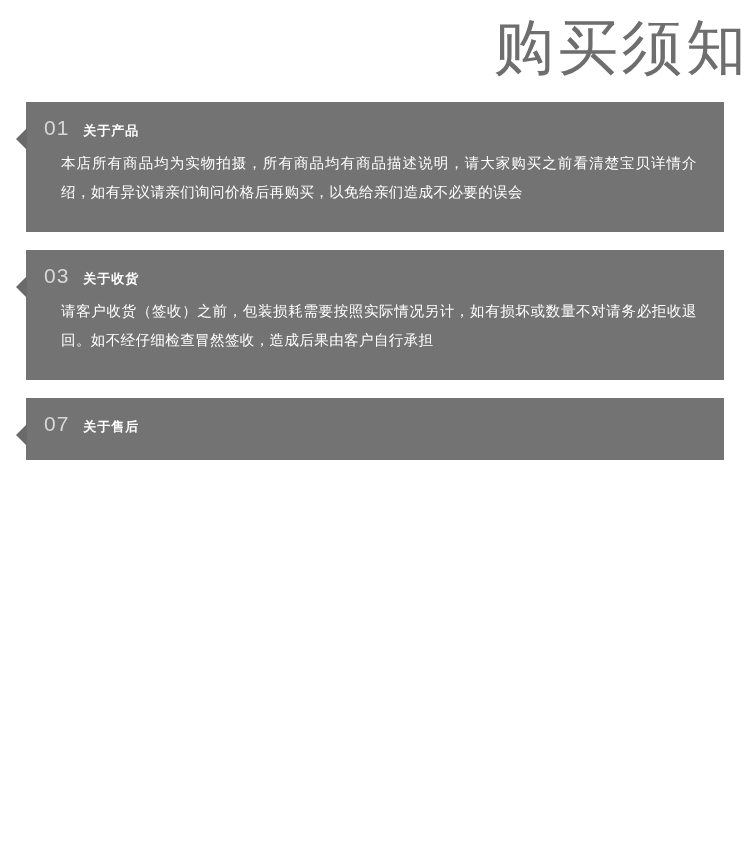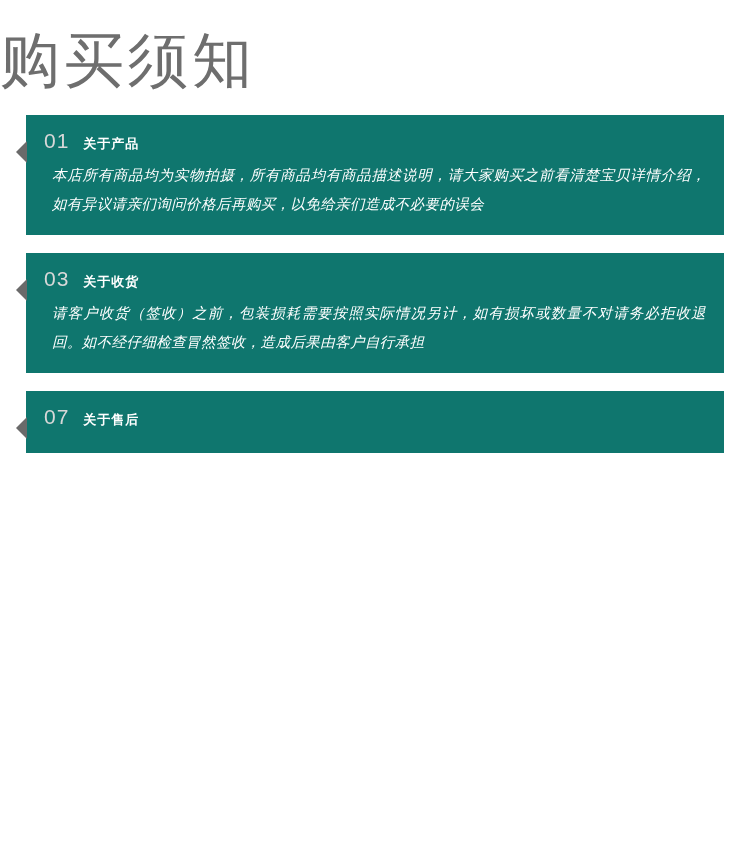--- a/index.html
+++ b/index.html
@@ -14,36 +14,36 @@
     color: #ffffff;
     overflow: hidden;
   }
   .page {
     position: relative;
     width: 750px;
     height: 849px;
     background: #ffffff;
   }
   .page-title {
-    text-align: left;
+    text-align: right;
     font-size: 60px;
     line-height: 1;
     color: #6e6e6e;
     font-weight: normal;
     letter-spacing: 4px;
     padding-top: 18px;
-    margin: 13px 0 24px 0;
+    margin: 0 0 24px 0;
     font-family: "Liberation Sans", sans-serif;
   }
   .sections {
     padding: 0 26px;
   }
   .section {
     position: relative;
-    background: #0f766e;
+    background: #737373;
     margin-bottom: 18px;
     padding: 14px 18px 16px 18px;
     box-sizing: border-box;
   }
   
   .section::before {
     content: "";
     position: absolute;
     left: -10px;
     top: 26px;
@@ -68,26 +68,25 @@
   .sec-title {
     font-size: 13px;
     color: #ffffff;
     font-weight: bold;
     letter-spacing: 1px;
   }
   .sec-body {
     font-size: 14.5px;
     line-height: 29px;
     color: #ffffff;
-    margin: 0;
+    margin: 9px;
     padding-left: 8px;
     letter-spacing: 0.4px;
     font-weight: normal;
     text-align: justify;
-    font-style: italic;
   }
 </style>
 </head>
 <body>
 
 <div class="page">
 
   <h1 class="page-title">购买须知</h1>
 
   <div class="sections">

